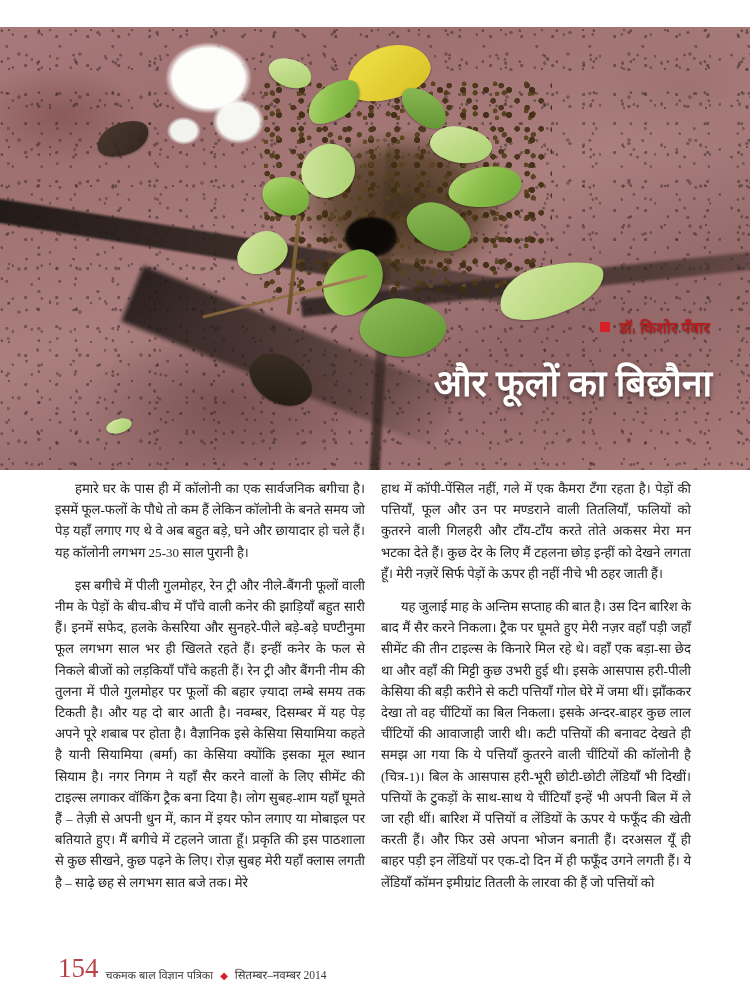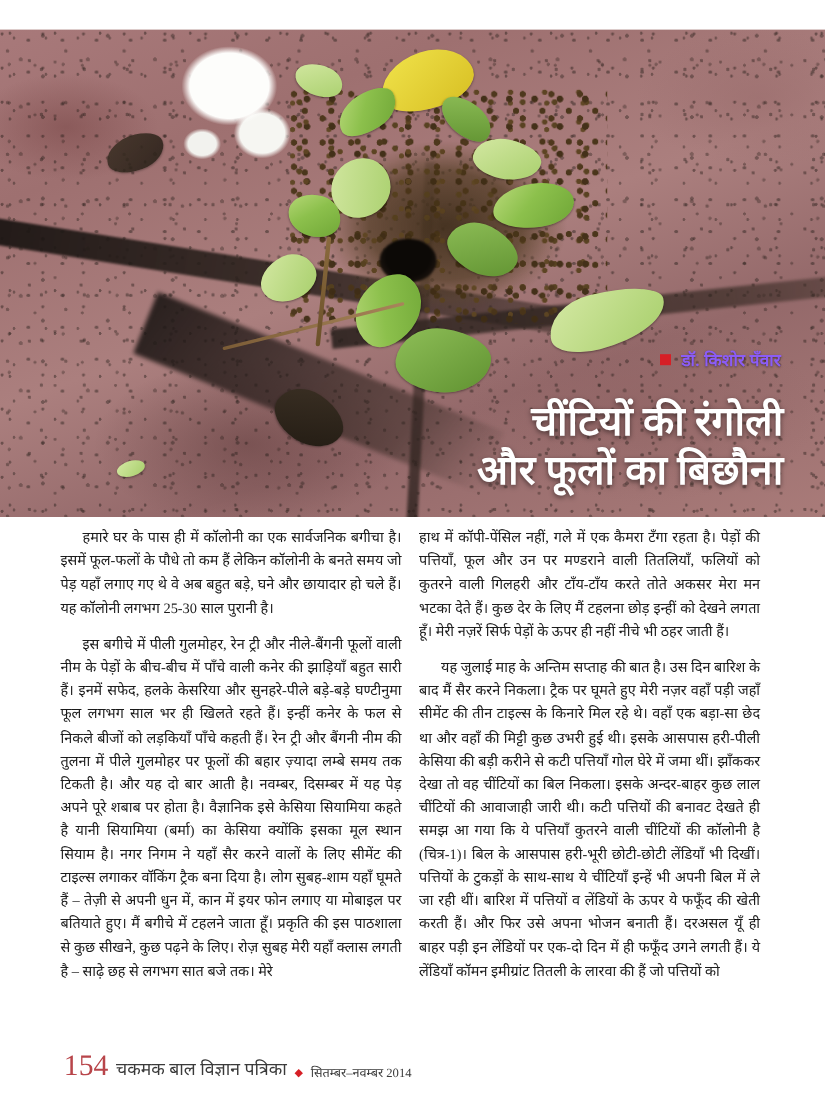--- a/index.html
+++ b/index.html
@@ -152,21 +152,21 @@
     align-items: center;
     gap: 9px;
     z-index: 6;
   }
   #byline .sq {
     width: 10px; height: 10px;
     background: #d61f26;
     display: block;
   }
   #byline .nm {
-    color: #8b5cf6;
+    color: #b91c1c;
     font-family: "Liberation Serif", serif;
     font-size: 15.5px;
     font-weight: 700;
     letter-spacing: .2px;
     text-shadow: 0 1px 2px rgba(0,0,0,.45);
   }
   #headline {
     position: absolute;
     right: 38px;
     top: 336px;
@@ -214,22 +214,22 @@
     align-items: flex-end;
     gap: 7px;
   }
   #footer .pg {
     font-family: "Liberation Serif", serif;
     font-size: 27px;
     color: #b8454a;
     line-height: 1;
   }
   #footer .mag {
-    font-family: Liberation Serif, serif;
-    font-size: 16px;
+    font-family: Liberation Sans, sans-serif;
+    font-size: 11px;
     color: #3a3a3a;
   }
   #footer .dia {
     color: #d61f26;
     font-size: 10px;
     line-height: 1;
     position: relative;
     top: -1px;
   }
   #footer .dt {
@@ -276,21 +276,20 @@
   <div style="position:absolute;left:200px;top:268px;width:170px;height:3px;background:linear-gradient(90deg,#7b5c36,#a8855a);transform:rotate(-14deg);border-radius:2px;"></div>
   <div style="position:absolute;left:292px;top:188px;width:4px;height:100px;background:linear-gradient(180deg,#8a6a3e,#6b5029);transform:rotate(6deg);border-radius:2px;"></div>
 </div>
 
 <div id="byline">
   <span class="sq"></span>
   <span class="nm">डॉ. किशोर पँवार</span>
 </div>
 
 <h1 id="headline">
-  <span class="ln">चींटियों की रंगोली</span>
   <span class="ln">और फूलों का बिछौना</span>
 </h1>
 
 <div id="article">
   <div class="col">
     <p>हमारे घर के पास ही में कॉलोनी का एक सार्वजनिक बगीचा है। इसमें फूल-फलों के पौधे तो कम हैं लेकिन कॉलोनी के बनते समय जो पेड़ यहाँ लगाए गए थे वे अब बहुत बड़े, घने और छायादार हो चले हैं। यह कॉलोनी लगभग 25-30 साल पुरानी है।</p>
     <p>इस बगीचे में पीली गुलमोहर, रेन ट्री और नीले-बैंगनी फूलों वाली नीम के पेड़ों के बीच-बीच में पाँचे वाली कनेर की झाड़ियाँ बहुत सारी हैं। इनमें सफेद, हलके केसरिया और सुनहरे-पीले बड़े-बड़े घण्टीनुमा फूल लगभग साल भर ही खिलते रहते हैं। इन्हीं कनेर के फल से निकले बीजों को लड़कियाँ पाँचे कहती हैं। रेन ट्री और बैंगनी नीम की तुलना में पीले गुलमोहर पर फूलों की बहार ज़्यादा लम्बे समय तक टिकती है। और यह दो बार आती है। नवम्बर, दिसम्बर में यह पेड़ अपने पूरे शबाब पर होता है। वैज्ञानिक इसे केसिया सियामिया कहते है यानी सियामिया (बर्मा) का केसिया क्योंकि इसका मूल स्थान सियाम है। नगर निगम ने यहाँ सैर करने वालों के लिए सीमेंट की टाइल्स लगाकर वॉकिंग ट्रैक बना दिया है। लोग सुबह-शाम यहाँ घूमते हैं – तेज़ी से अपनी धुन में, कान में इयर फोन लगाए या मोबाइल पर बतियाते हुए। मैं बगीचे में टहलने जाता हूँ। प्रकृति की इस पाठशाला से कुछ सीखने, कुछ पढ़ने के लिए। रोज़ सुबह मेरी यहाँ क्लास लगती है – साढ़े छह से लगभग सात बजे तक। मेरे</p>
   </div>
   <div class="col">
     <p class="noind">हाथ में कॉपी-पेंसिल नहीं, गले में एक कैमरा टँगा रहता है। पेड़ों की पत्तियाँ, फूल और उन पर मण्डराने वाली तितलियाँ, फलियों को कुतरने वाली गिलहरी और टाँय-टाँय करते तोते अकसर मेरा मन भटका देते हैं। कुछ देर के लिए मैं टहलना छोड़ इन्हीं को देखने लगता हूँ। मेरी नज़रें सिर्फ पेड़ों के ऊपर ही नहीं नीचे भी ठहर जाती हैं।</p>

